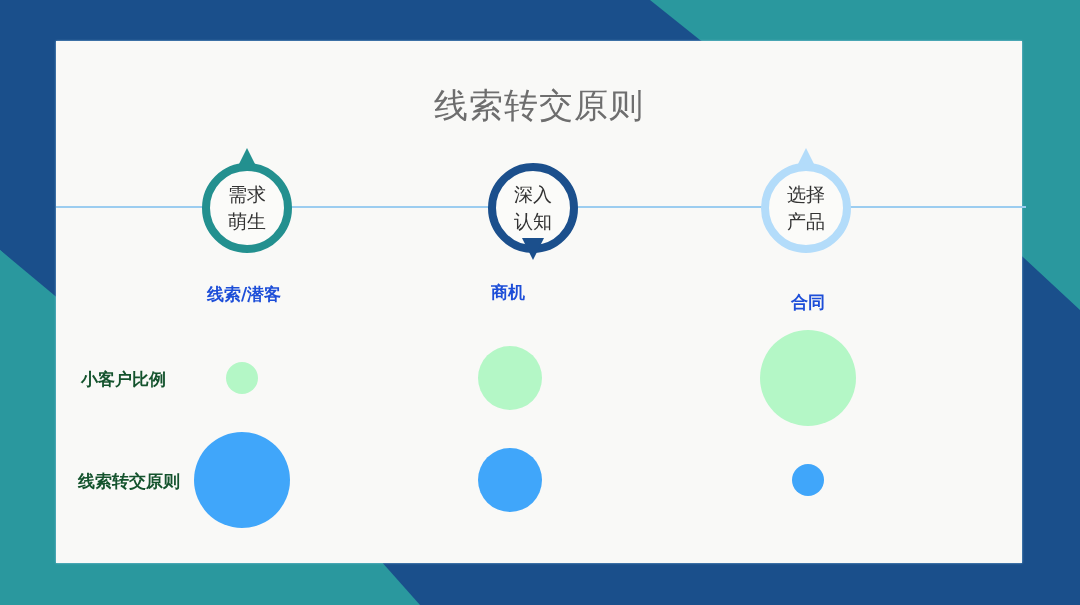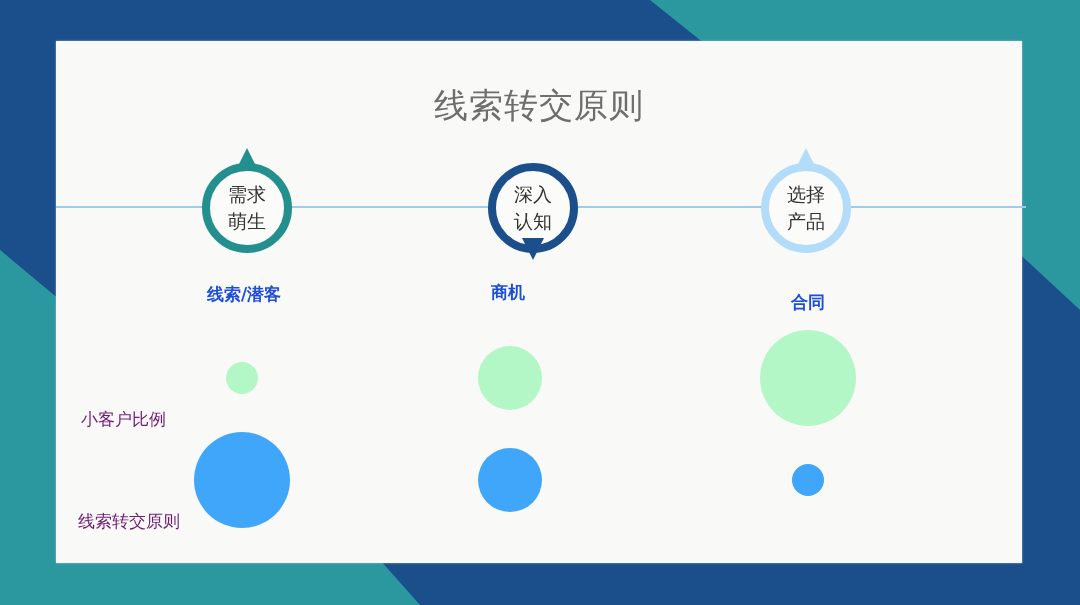--- a/index.html
+++ b/index.html
@@ -37,21 +37,21 @@
   }
   .pin-down {
     left: 34px; top: 100px;
     border-left: 11px solid transparent; border-right: 11px solid transparent;
     border-top-width: 22px; border-top-style: solid;
   }
   .stage-label {
     position: absolute; width: 160px; text-align: center; font-size: 17px; font-weight: bold; color: #1d4ed8;
   }
   .row-label {
-    position: absolute; font-size: 17px; color: #701a75; font-weight: normal; margin-top: 40px;
+    position: absolute; font-size: 17px; color: #14532d; font-weight: bold;
   }
   .bubble { position: absolute; border-radius: 50%; }
 </style>
 </head>
 <body>
 
 <svg class="bg" width="1080" height="605" viewBox="0 0 1080 605">
   <rect x="0" y="0" width="1080" height="605" fill="#1a4f8b"></rect>
   <polygon points="650,0 1080,0 1080,310 940,180 700,40" fill="#2a989e"></polygon>
   <polygon points="0,250 60,300 60,605 0,605" fill="#2a989e"></polygon>

